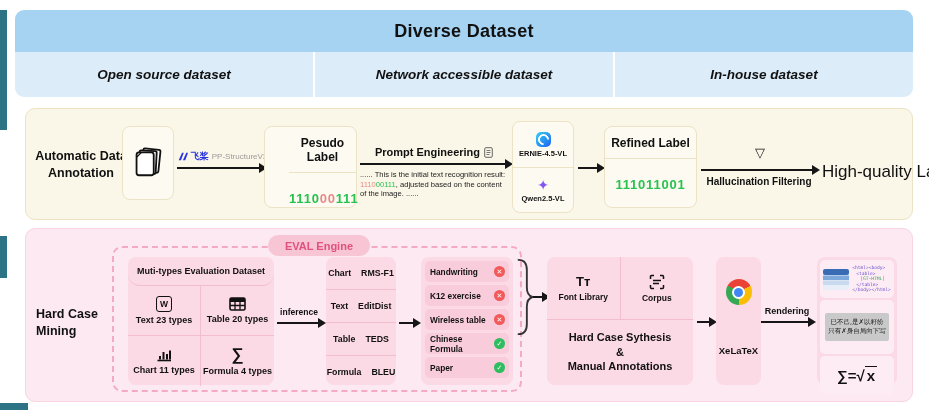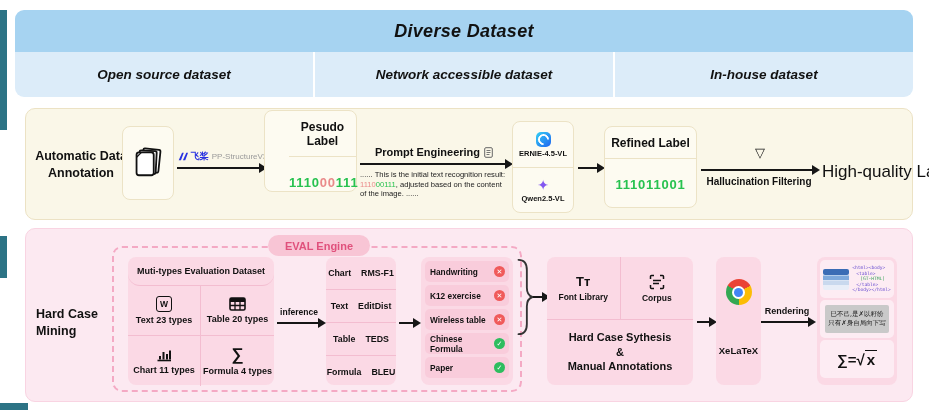--- a/index.html
+++ b/index.html
@@ -6,21 +6,21 @@
   .canvas{position:relative;width:929px;height:410px;background:#fff;overflow:hidden;
           font-family:"Liberation Sans","DejaVu Sans",sans-serif;color:#111;}
   .abs{position:absolute;}
 
   
   .teal{position:absolute;background:#2c7385;}
 
   
   .banner-head{position:absolute;left:15px;top:10px;width:898px;height:42px;background:#a6d3f1;
                border-radius:9px 9px 0 0;display:flex;align-items:center;justify-content:center;
-               font-weight:bold;font-style:italic;font-size:18px;letter-spacing:.3px;}
+               font-weight:bold;font-size:18px;letter-spacing:.3px;}
   .banner-row{position:absolute;left:15px;top:52px;width:898px;height:45px;background:#dcecf9;
               border-radius:0 0 9px 9px;display:flex;}
   .bcol{flex:1;display:flex;align-items:center;justify-content:center;font-weight:bold;
         font-style:italic;font-size:13.5px;}
   .bcol.sep{border-right:2px solid #fff;}
 
   
   .cream{position:absolute;left:25px;top:108px;width:888px;height:112px;background:#faf7e8;
          border:1px solid #ece2c4;border-radius:10px;box-sizing:border-box;}
   .cbox{position:absolute;background:#fdfbf1;border:1px solid #ece3c6;border-radius:8px;box-sizing:border-box;}
@@ -139,21 +139,21 @@
   <div class="paddle-lbl" style="left:176px;top:150px;width:92px;">
     <svg width="11" height="9" viewBox="0 0 13 9">
       <path d="M2 9 L6 0 L8 0 L4.7 9 Z" fill="#2932e1"></path>
         <path d="M7 9 L11 0 L13 0 L9.7 9 Z" fill="#2932e1"></path>
     </svg>
     <span class="paddle-cn">飞桨</span>
     <span class="paddle-en">PP-StructureV3</span>
   </div>
   <div class="arr" style="left:177px;top:167px;width:83px;"></div>
 
-  <div class="cbox" style="left:264px;top:110px;width:93px;height:82px;padding-left:24px;">
+  <div class="cbox" style="left:264px;top:126px;width:93px;height:82px;padding-left:24px;">
     <div class="pl-title">Pesudo Label</div>
     <div class="pl-div"></div>
     <div class="pl-num"><span class="g">1110</span><span class="r">00</span><span class="g">111</span></div>
   </div>
 
   <div class="abs prompt-title" style="left:360px;top:146px;width:148px;">
     <span>Prompt Engineering</span>
     <svg width="9" height="11" viewBox="0 0 9 11">
       <rect x="0.7" y="0.7" width="7.6" height="9.6" rx="1.2" fill="none" stroke="#666" stroke-width="1"></rect>
       <path d="M2.5 3.5 h4 M2.5 5.5 h4 M2.5 7.5 h3" stroke="#666" stroke-width="0.9"></path>
@@ -325,21 +325,21 @@
         <rect x="0" y="11.5" width="26" height="4.5" fill="#c9d9ee"></rect>
       </svg>
       <div class="code">
         <div>&lt;html&gt;&lt;body&gt;</div>
         <div style="padding-left:4px;">&lt;table&gt;</div>
         <div class="gt" style="padding-left:8px;">[GT-HTML]</div>
         <div style="padding-left:4px;">&lt;/table&gt;</div>
         <div>&lt;/body&gt;&lt;/html&gt;</div>
       </div>
     </div>
-    <div class="res-cell" style="height:38px;">
+    <div class="res-cell" style="height:54px;">
       <div class="hand">
         <div>巳不己,是✗以籽纷</div>
         <div>只有✗身自局向下写</div>
       </div>
     </div>
     <div class="res-cell" style="height:38px;">
       <div class="formula"><span>∑=√</span><span class="rad">x</span></div>
     </div>
   </div>
 

